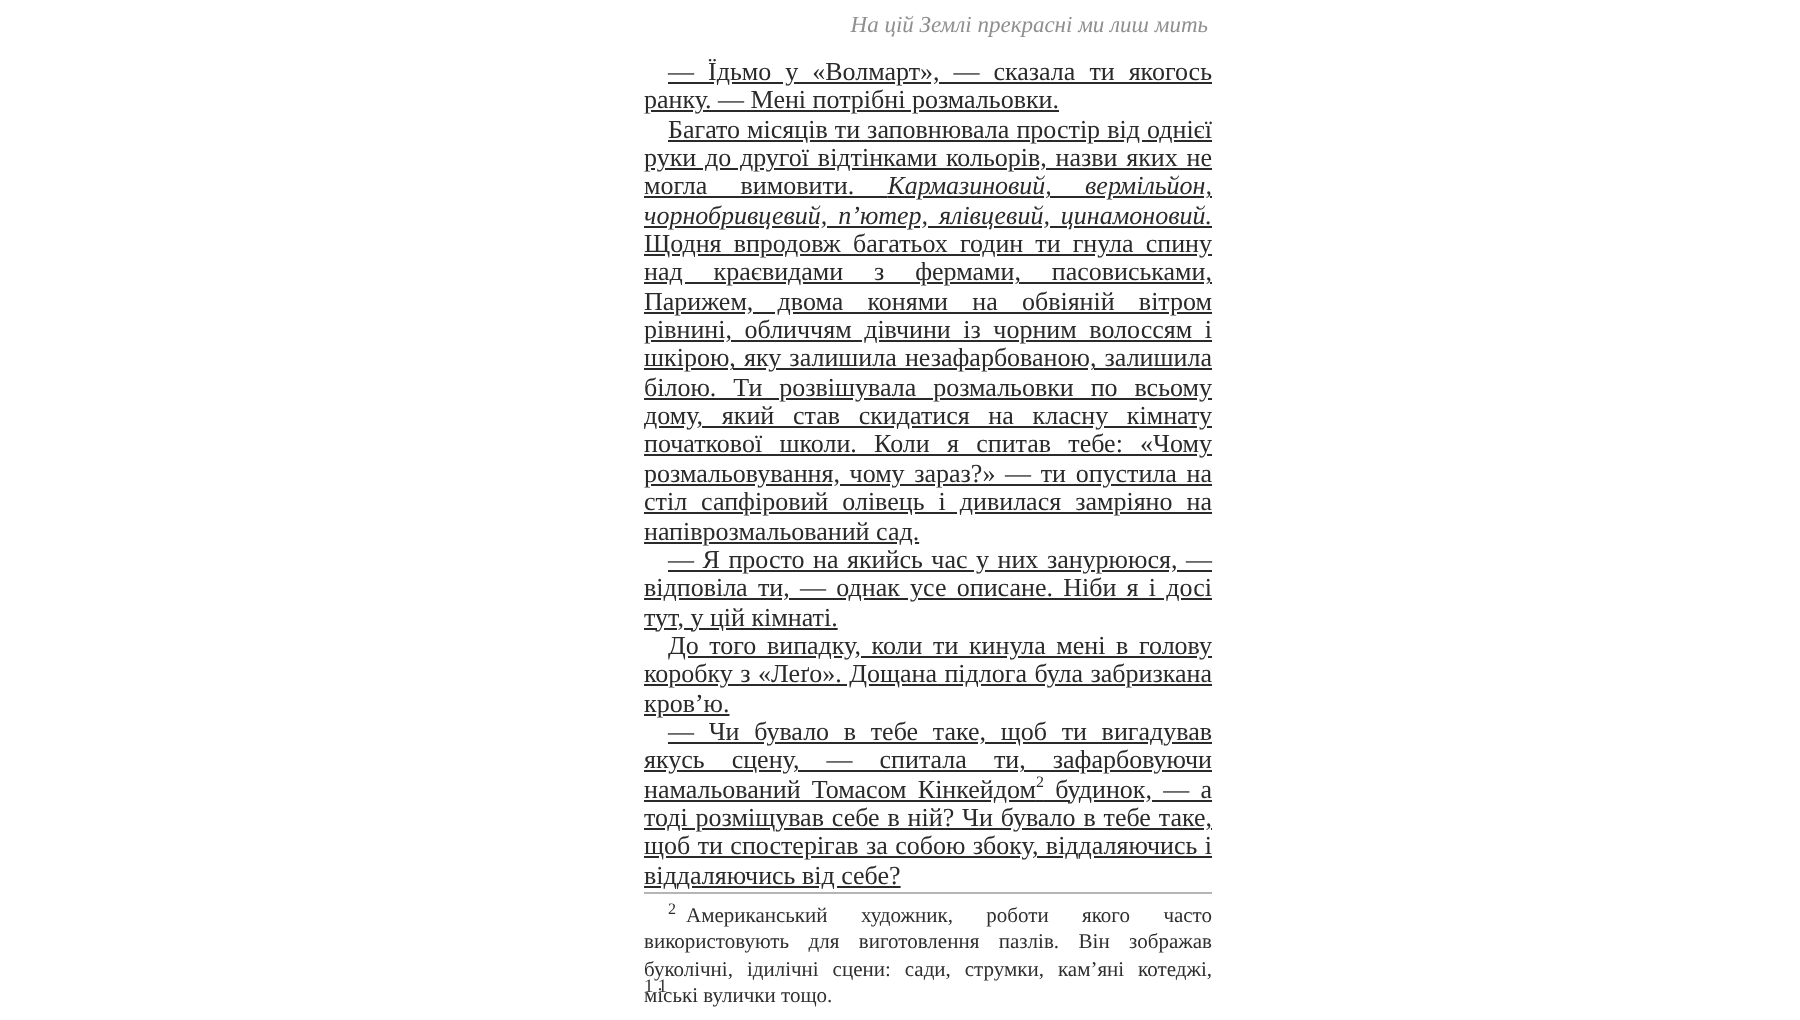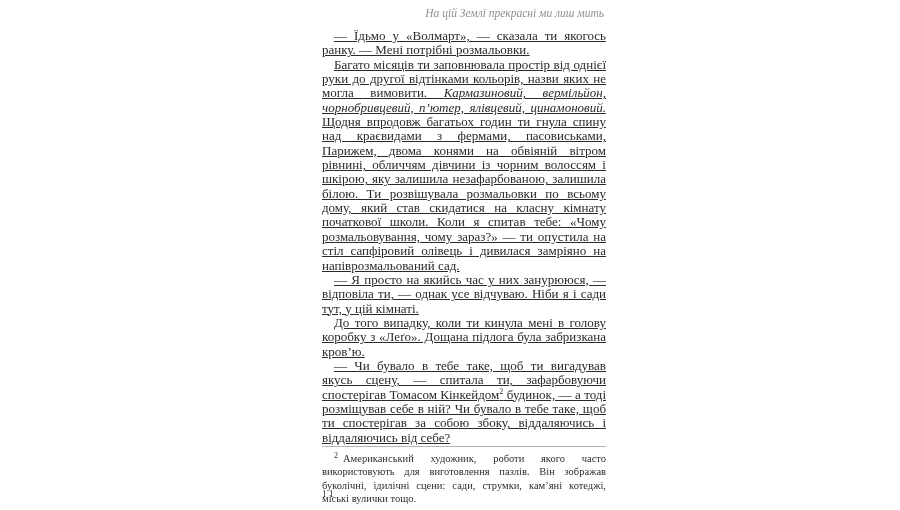--- a/index.html
+++ b/index.html
@@ -93,26 +93,26 @@
   <div class="running-header">На цій Землі прекрасні ми лиш мить</div>
 
   <div class="body-text">
 
     <p>— Їдьмо у «Волмарт», — сказала ти якогось ранку. — Мені потрібні розмальовки.</p>
 
     <p>
       <span>Багато місяців ти заповнювала простір від однієї руки до другої відтінками кольорів, назви яких не могла вимовити. </span><span class="it">Кармазиновий, вермільйон, чорнобривцевий, п’ютер, ялівцевий, цинамоновий.</span><span> Щодня впродовж багатьох годин ти гнула спину над краєвидами з фермами, пасовиськами, Парижем, двома конями на обвіяній вітром рівнині, обличчям дівчини із чорним волоссям і шкірою, яку залишила незафарбованою, залишила білою. Ти розвішувала розмальовки по всьому дому, який став скидатися на класну кімнату початкової школи. Коли я спитав тебе: «Чому розмальовування, чому зараз?» — ти опустила на стіл сапфіровий олівець і дивилася замріяно на напіврозмальований сад.</span>
     </p>
 
-    <p>— Я просто на якийсь час у них занурююся, — відповіла ти, — однак усе відчуваю. Ніби я і сади тут, у цій кімнаті.</p>
+    <p>— Я просто на якийсь час у них занурююся, — відповіла ти, — однак усе описане. Ніби я і досі тут, у цій кімнаті.</p>
 
     <p>До того випадку, коли ти кинула мені в голову коробку з «Леґо». Дощана підлога була забризкана кров’ю.</p>
 
     <p>
-      <span>— Чи бувало в тебе таке, щоб ти вигадував якусь сцену, — спитала ти, зафарбовуючи спостерігав Томасом Кінкейдом</span><sup class="fn-ref">2</sup><span> будинок, — а тоді розміщував себе в ній? Чи бувало в тебе таке, щоб ти спостерігав за собою збоку, віддаляючись і віддаляючись від себе?</span>
+      <span>— Чи бувало в тебе таке, щоб ти вигадував якусь сцену, — спитала ти, зафарбовуючи намальований Томасом Кінкейдом</span><sup class="fn-ref">2</sup><span> будинок, — а тоді розміщував себе в ній? Чи бувало в тебе таке, щоб ти спостерігав за собою збоку, віддаляючись і віддаляючись від себе?</span>
     </p>
 
 
   </div>
 
   <div class="footnote-area">
     <div class="footnote-rule"></div>
     <p class="footnote">
       <sup class="fn-mark">2</sup><span>Американський художник, роботи якого часто використовують для виготовлення пазлів. Він зображав буколічні, ідилічні сцени: сади, струмки, кам’яні котеджі, міські вулички тощо.</span>
     </p>

